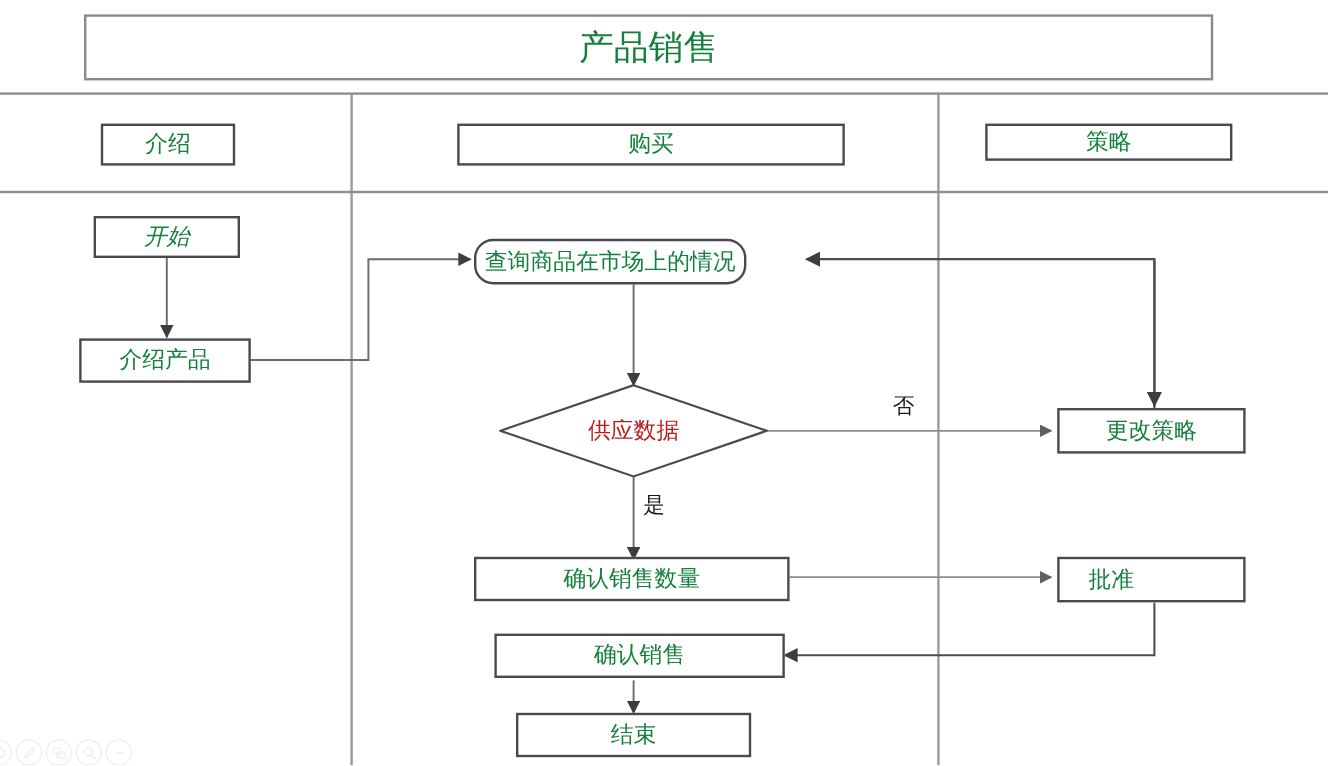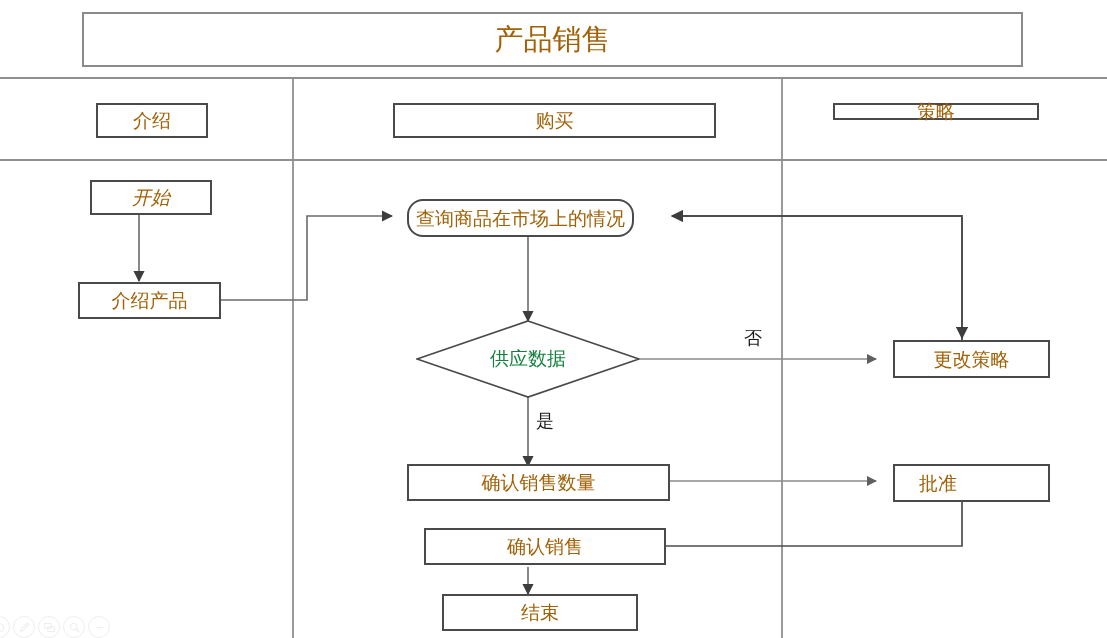--- a/index.html
+++ b/index.html
@@ -35,24 +35,23 @@
   }
   
   .node {
     position: absolute;
     box-sizing: border-box;
     background: #ffffff;
     border: 2px solid #4a4a4a;
     display: flex;
     align-items: center;
     justify-content: center;
-    color: #a16207;
+    color: #15803d;
     line-height: 1.1;
     white-space: nowrap;
-    margin-left: 12px;
   }
   .node.title-bar {
     border: 2px solid #8a8a8a;
     font-size: 29px;
   }
   .node.lane-head {
     border: 2px solid #4a4a4a;
     font-size: 19px;
   }
   .node.step {
@@ -72,21 +71,21 @@
   .diamond-label {
     position: absolute;
     left: 0;
     top: 0;
     width: 100%;
     height: 100%;
     display: flex;
     align-items: center;
     justify-content: center;
     font-size: 19px;
-    color: #15803d;
+    color: #b91c1c;
     pointer-events: none;
   }
   
   #wires {
     position: absolute;
     left: 0;
     top: 0;
     width: 1107px;
     height: 638px;
     pointer-events: none;
@@ -128,21 +127,21 @@
 
   <div class="lane-divider-v" style="left:292px;"></div>
   <div class="lane-divider-v" style="left:781px;"></div>
   <div class="lane-divider-h" style="top:77px;"></div>
   <div class="lane-divider-h" style="top:159px;"></div>
 
   <div class="node title-bar" style="left:70px; top:12px; width:941px; height:55px;">产品销售</div>
 
   <div class="node lane-head" style="left:84px; top:103px; width:112px; height:35px;">介绍</div>
   <div class="node lane-head" style="left:381px; top:103px; width:323px; height:35px;">购买</div>
-  <div class="node lane-head" style="left:821px; top:103px; width:206px; height:17px;">策略</div>
+  <div class="node lane-head" style="left:821px; top:103px; width:206px; height:31px;">策略</div>
 
   <svg id="wires" viewBox="0 0 1107 638" xmlns="http://www.w3.org/2000/svg">
     <defs>
       <marker id="arrowDark" viewBox="0 0 10 10" refX="9" refY="5" markerWidth="7" markerHeight="7" orient="auto-start-reverse">
         <path d="M 0 0 L 10 5 L 0 10 z" fill="#3d3d3d"></path>
       </marker>
       <marker id="arrowGray" viewBox="0 0 10 10" refX="9" refY="5" markerWidth="7" markerHeight="7" orient="auto-start-reverse">
         <path d="M 0 0 L 10 5 L 0 10 z" fill="#5f5f5f"></path>
       </marker>
     </defs>

